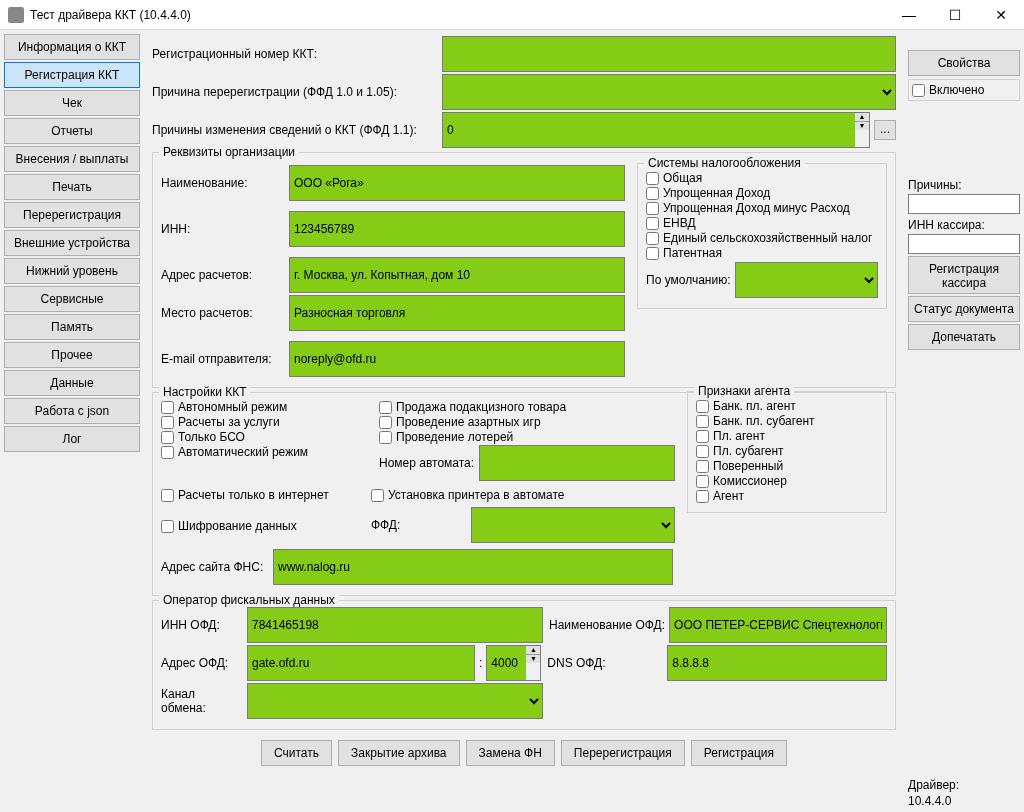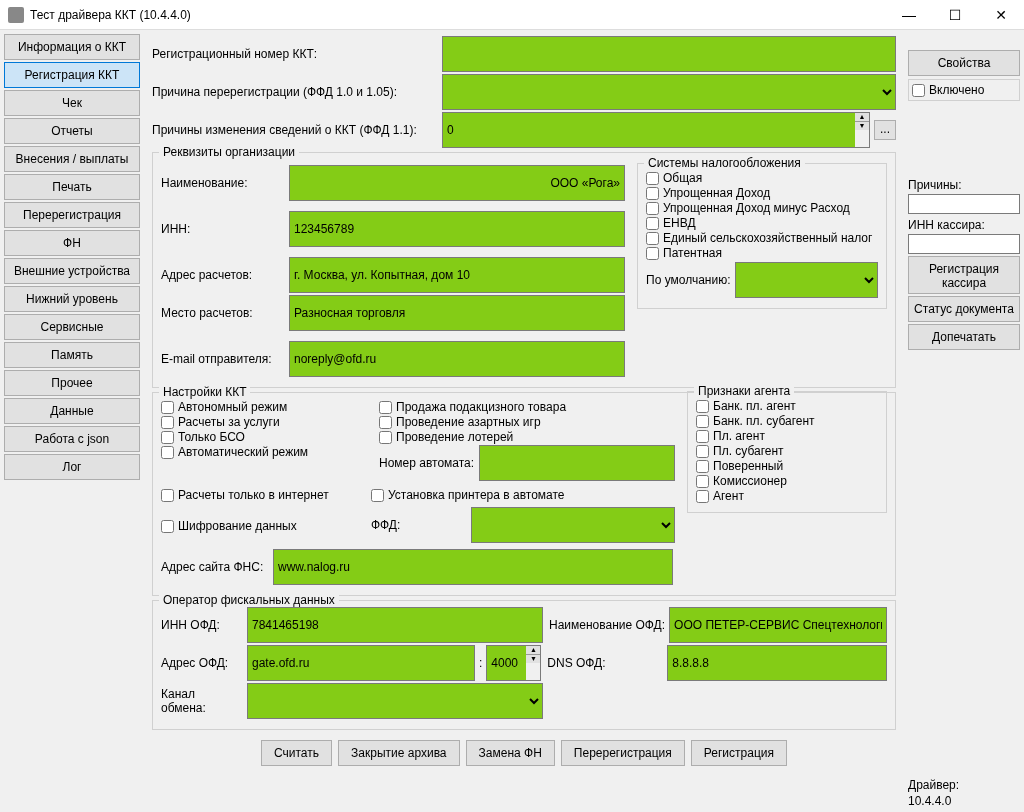--- a/index.html
+++ b/index.html
@@ -178,21 +178,20 @@
 
 <div class="main-layout">
   <div class="left-sidebar" id="left-nav">
       <div class="nav-btn">Информация о ККТ</div>
       <div class="nav-btn active">Регистрация ККТ</div>
       <div class="nav-btn">Чек</div>
       <div class="nav-btn">Отчеты</div>
       <div class="nav-btn">Внесения / выплаты</div>
       <div class="nav-btn">Печать</div>
       <div class="nav-btn">Перерегистрация</div>
-      <div class="nav-btn">ФН</div>
       <div class="nav-btn">Внешние устройства</div>
       <div class="nav-btn">Нижний уровень</div>
       <div class="nav-btn">Сервисные</div>
       <div class="nav-btn">Память</div>
       <div class="nav-btn">Прочее</div>
       <div class="nav-btn">Данные</div>
       <div class="nav-btn">Работа с json</div>
       <div class="nav-btn">Лог</div>
     </div>
 
@@ -219,21 +218,21 @@
       </div>
       <div class="ellipsis-btn">...</div>
     </div>
 
     <div class="fieldset">
       <div class="fieldset-title">Реквизиты организации</div>
       <div style="display:flex; gap:12px;">
         <div style="flex:1;">
           <div class="row" style="margin-top:6px">
             <label style="width:124px">Наименование:</label>
-            <input type="text" style="flex: 1 1 0%; text-align: right;" value="ООО «Рога»">
+            <input type="text" style="flex: 1 1 0%;" value="ООО «Рога»">
           </div>
           <div class="row" style="margin-top:10px">
             <label style="width:124px">ИНН:</label>
             <input type="text" style="flex: 1 1 0%;" value="123456789">
           </div>
           <div class="row" style="margin-top:10px">
             <label style="width:124px">Адрес расчетов:</label>
             <input type="text" style="flex: 1 1 0%;" value="г. Москва, ул. Копытная, дом 10">
           </div>
           <div class="row" style="margin-top:0">

